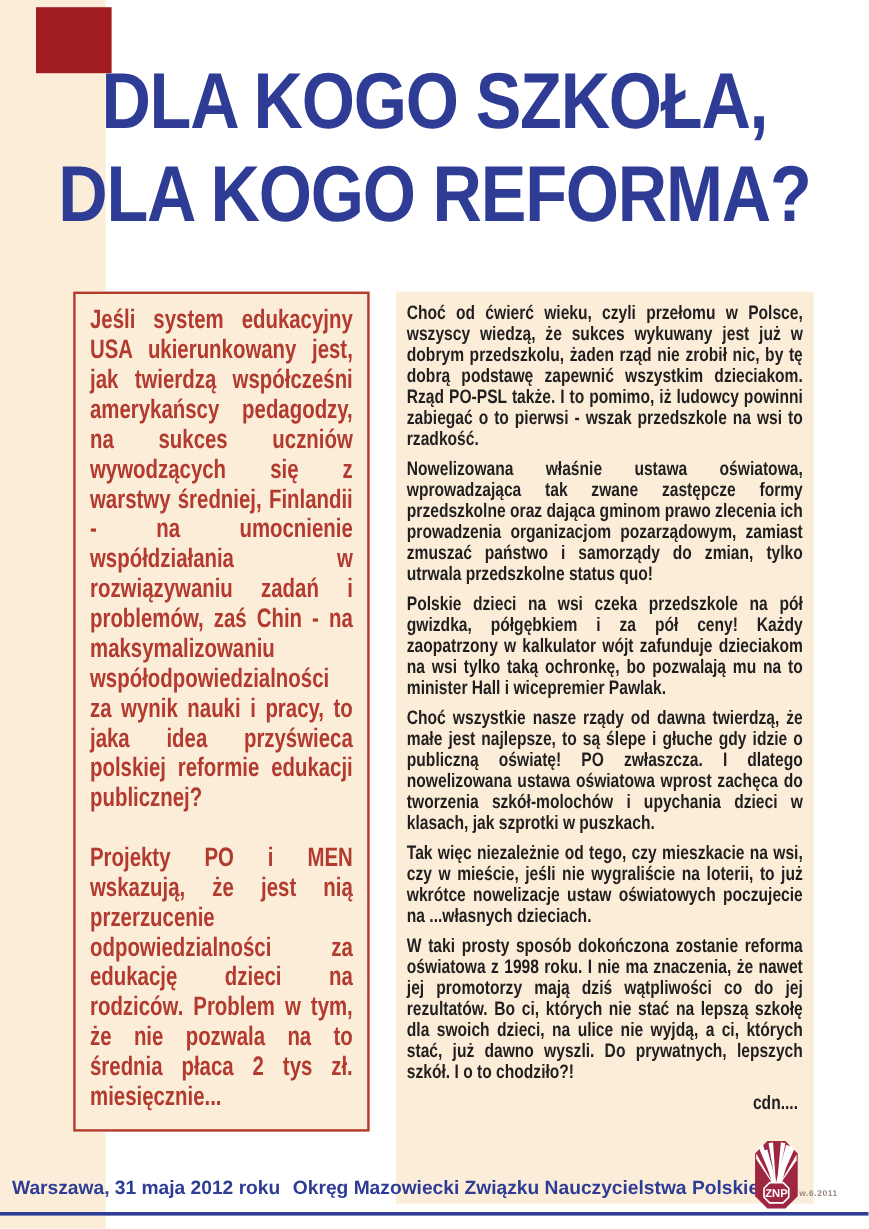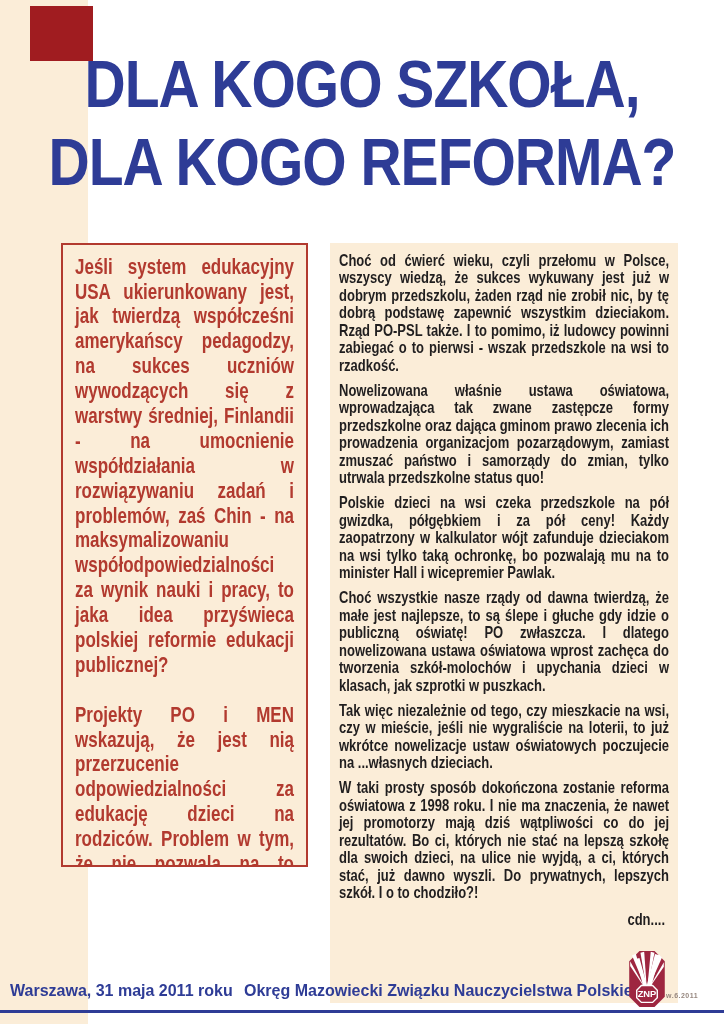--- a/index.html
+++ b/index.html
@@ -17,21 +17,21 @@
   }
   .left-stripe{position:absolute;left:0;top:0;width:88px;height:1024px;background:var(--cream);}
   .corner-square{position:absolute;left:30px;top:6px;width:63px;height:55px;background:#a01c20;}
   .title{
     position:absolute;left:0;top:46px;width:724px;text-align:center;
     color:var(--blue);font-weight:bold;font-size:57px;line-height:67px;
     letter-spacing:-1px;transform:scaleY(1.16);transform-origin:50% 0;
     white-space:nowrap;
   }
   .intro-box{
-    position:absolute;left:61px;top:243px;width:247px;height:624px;
+    position:absolute;left:61px;top:243px;width:247px;height:700px;
     background:var(--cream);border:2px solid var(--red);
     box-sizing:border-box;padding:9px 12px;overflow:hidden;
   }
   .intro-inner{
     transform:scaleY(1.31);transform-origin:0 0;
     color:var(--red);font-weight:bold;font-size:17px;line-height:19px;
     text-align:justify;
   }
   .intro-inner p{margin:0 0 19px 0;}
   .intro-inner p:last-child{margin-bottom:0;}
@@ -86,21 +86,21 @@
       <p>Choć od ćwierć wieku, czyli przełomu w Polsce, wszyscy wiedzą, że sukces wykuwany jest już w dobrym przedszkolu, żaden rząd nie zrobił nic, by tę dobrą podstawę zapewnić wszystkim dzieciakom. Rząd PO-PSL także. I to pomimo, iż ludowcy powinni zabiegać o to pierwsi - wszak przedszkole na wsi to rzadkość.</p>
       <p>Nowelizowana właśnie ustawa oświatowa, wprowadzająca tak zwane zastępcze formy przedszkolne oraz dająca gminom prawo zlecenia ich prowadzenia organizacjom pozarządowym, zamiast zmuszać państwo i samorządy do zmian, tylko utrwala przedszkolne status quo!</p>
       <p>Polskie dzieci na wsi czeka przedszkole na pół gwizdka, półgębkiem i za pół ceny! Każdy zaopatrzony w kalkulator wójt zafunduje dzieciakom na wsi tylko taką ochronkę, bo pozwalają mu na to minister Hall i wicepremier Pawlak.</p>
       <p>Choć wszystkie nasze rządy od dawna twierdzą, że małe jest najlepsze, to są ślepe i głuche gdy idzie o publiczną oświatę! PO zwłaszcza. I dlatego nowelizowana ustawa oświatowa wprost zachęca do tworzenia szkół-molochów i upychania dzieci w klasach, jak szprotki w puszkach.</p>
       <p>Tak więc niezależnie od tego, czy mieszkacie na wsi, czy w mieście, jeśli nie wygraliście na loterii, to już wkrótce nowelizacje ustaw oświatowych poczujecie na ...własnych dzieciach.</p>
       <p>W taki prosty sposób dokończona zostanie reforma oświatowa z 1998 roku. I nie ma znaczenia, że nawet jej promotorzy mają dziś wątpliwości co do jej rezultatów. Bo ci, których nie stać na lepszą szkołę dla swoich dzieci, na ulice nie wyjdą, a ci, których stać, już dawno wyszli. Do prywatnych, lepszych szkół. I o to chodziło?!</p>
       <div class="cdn">cdn....</div>
     </div>
   </div>
 
-  <div class="footer-date">Warszawa, 31 maja 2011 roku</div>
+  <div class="footer-date">Warszawa, 31 maja 2012 roku</div>
   <div class="footer-org">Okręg Mazowiecki Związku Nauczycielstwa Polskiego</div>
   <div class="footer-line"></div>
 
   <svg class="logo" viewBox="0 0 40 62" xmlns="http://www.w3.org/2000/svg">
     <path d="M12 1 L28 1 L39 12 L39 50 L28 61 L12 61 L1 50 L1 12 Z" fill="#9e2640"></path>
     <g fill="#ffffff">
       <polygon points="20,44 4,6 8,4"></polygon>
       <polygon points="20,44 13,3 17,2"></polygon>
       <polygon points="20,44 24,2 28,3"></polygon>
       <polygon points="20,44 33,5 36,8"></polygon>

